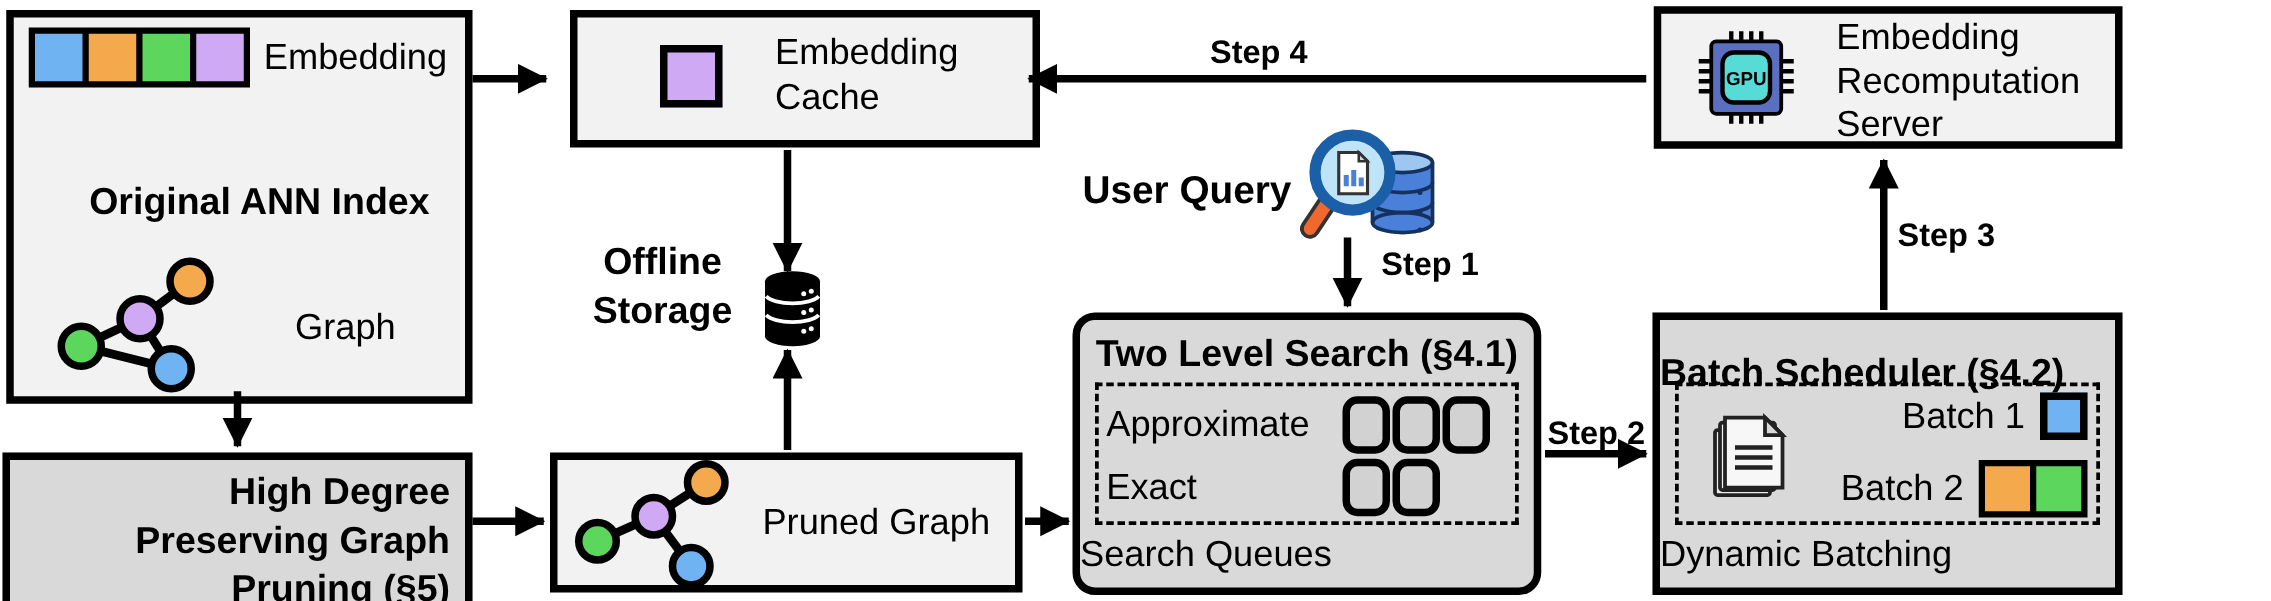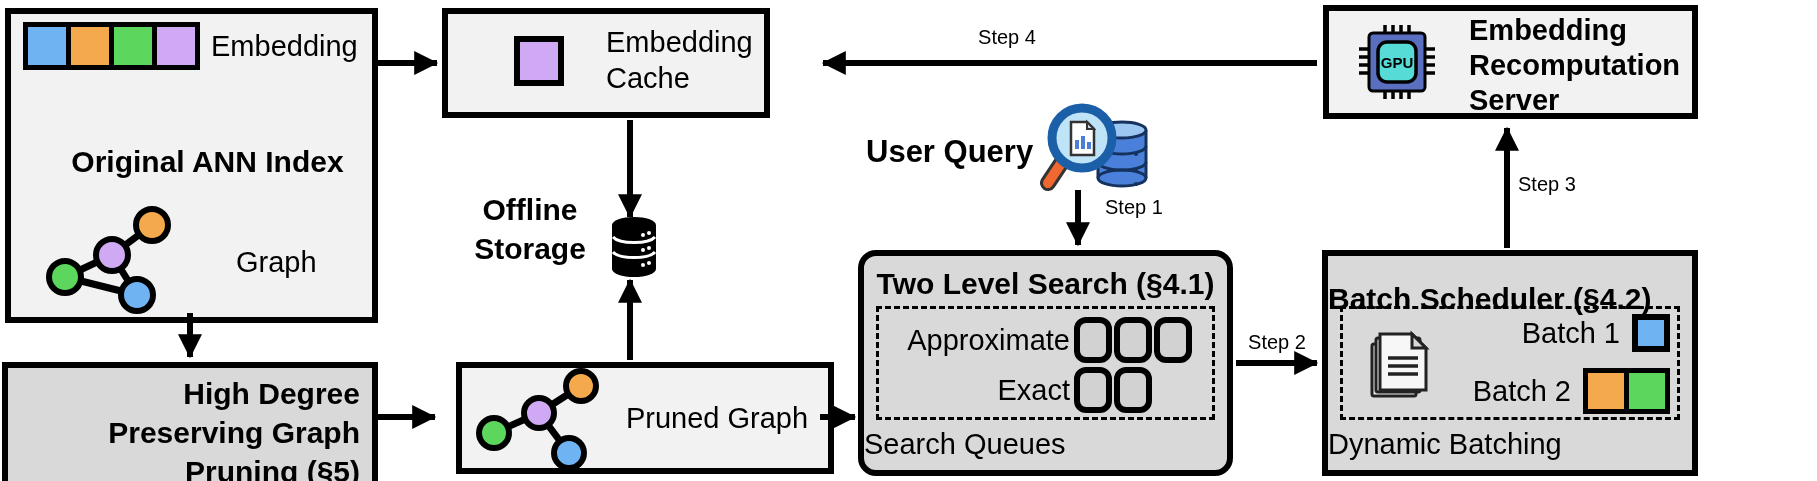--- a/index.html
+++ b/index.html
@@ -6,84 +6,84 @@
   html,body { background:#fff; }
   body { font-family:"Liberation Sans", sans-serif; color:#000; }
   #canvas { position:relative; width:1817px; height:481px; background:#fff; overflow:hidden; }
 
   .box { position:absolute; border:6px solid #000; }
   .light { background:#f2f2f2; }
   .dark  { background:#d9d9d9; }
 
   .t-reg  { font-size:29px; line-height:36px; }
   .t-bold { font-size:30px; line-height:39px; font-weight:bold; }
-  .t-step { font-size:20px; font-weight:normal; }
+  .t-step { font-size:26px; font-weight:bold; }
 
   
   #box-original { left:5px; top:8px; width:373px; height:315px; }
   .emb-row { position:absolute; left:12px; top:8px; display:flex; gap:5px; background:#000; padding:5px; }
   .sq { width:38px; height:38px; }
   .c-blue   { background:#6fb3f2; }
   .c-orange { background:#f5a94d; }
   .c-green  { background:#5cd65c; }
   .c-purple { background:#d0a9f5; }
   #emb-label { position:absolute; left:200px; top:14px; }
   #orig-title { position:absolute; left:0; right:0; top:128px; text-align:center;padding-left:32px; }
   #orig-graph { position:absolute; left:28px; top:178px; }
   #graph-label { position:absolute; left:225px; top:230px; }
 
   
   #box-pruning { left:2px; top:362px; width:376px; height:141px; display:flex; align-items:center; justify-content:center; text-align:right; }
 
   
-  #box-cache { left:442px; top:8px; width:328px; height:110px; }
+  #box-cache { left:456px; top:8px; width:376px; height:110px; }
   #cache-sq { position:absolute; left:66px; top:22px; width:50px; height:50px; border:6px solid #000; }
   #cache-label { position:absolute; left:158px; top:10px; width:200px; }
 
   
   #storage-label { position:absolute; left:452px; top:190px; width:156px; text-align:center; line-height:39px; }
   #storage-icon { position:absolute; left:610px; top:216px; }
 
   
-  #box-pruned { left:440px; top:362px; width:378px; height:112px;margin-left:16px; }
+  #box-pruned { left:440px; top:362px; width:378px; height:112px; }
   #pruned-graph-svg { position:absolute; left:10px; top:0px; }
   #pruned-label { position:absolute; left:150px; right:6px; top:32px; text-align:center; }
 
   
   #uq-label { position:absolute; left:866px; top:134px; font-size:31px; font-weight:bold; }
   #uq-icon  { position:absolute; left:1040px; top:100px; }
 
   
   #box-search { left:858px; top:250px; width:375px; height:226px;border-radius:18px; }
   #search-title { position:absolute; left:0; right:0; top:8px; text-align:center; }
   .dashed { position:absolute; left:12px; right:12px; top:50px; height:114px; border:3px dashed #000; }
   .q-row { position:absolute; left:6px; right:6px; display:flex; align-items:center; }
   #row-approx { top:6px;  height:50px; }
   #row-exact  { top:56px; height:50px; }
-  .q-label { flex:1; text-align:right; padding-right:4px; }
+  .q-label { flex:1; text-align:left; padding-right:4px; }
   .q-slots { display:flex; gap:2px; width:132px; }
   .slot { width:38px; height:46px; border:6px solid #000; border-radius:12px; background:#d2d2d2; }
   #search-footer { position:absolute; left:0; right:16px; bottom:8px; text-align:left; }
 
   
   #box-scheduler { left:1322px; top:250px; width:376px; height:226px; }
   #sched-title { position:absolute; left:0; right:0; top:23px; text-align:left; }
   #docs-icon { position:absolute; left:36px; top:74px; }
   .batch-row { position:absolute; right:22px; display:flex; align-items:center; gap:12px; }
   #batch-row-1 { top:58px; }
   #batch-row-2 { top:112px; }
   .batch-sq { width:38px; height:38px; border:6px solid #000; }
   .batch-duo { display:flex; gap:5px; background:#000; padding:5px; }
   .batch-duo .sq2 { width:36px; height:36px; }
   #sched-footer { position:absolute; left:0; right:0; bottom:8px; text-align:left; }
 
   
   #box-server { left:1323px; top:5px; width:375px; height:114px; }
   #gpu-icon { position:absolute; left:28px; top:12px; }
-  #server-label { position:absolute; left:140px; top:2px; width:224px; line-height:35px;font-weight:bold; }
+  #server-label { position:absolute; left:140px; top:2px; width:224px; line-height:35px; }
 
   
   #arrows { position:absolute; left:0; top:0; pointer-events:none; }
   .step { position:absolute; }
   #step1 { left:1105px; top:196px; }
   #step2 { left:1234px; top:331px; width:86px; text-align:center; }
   #step3 { left:1518px; top:173px; }
   #step4 { left:952px;  top:26px;  width:110px; text-align:center; }
 </style>
 </head>

